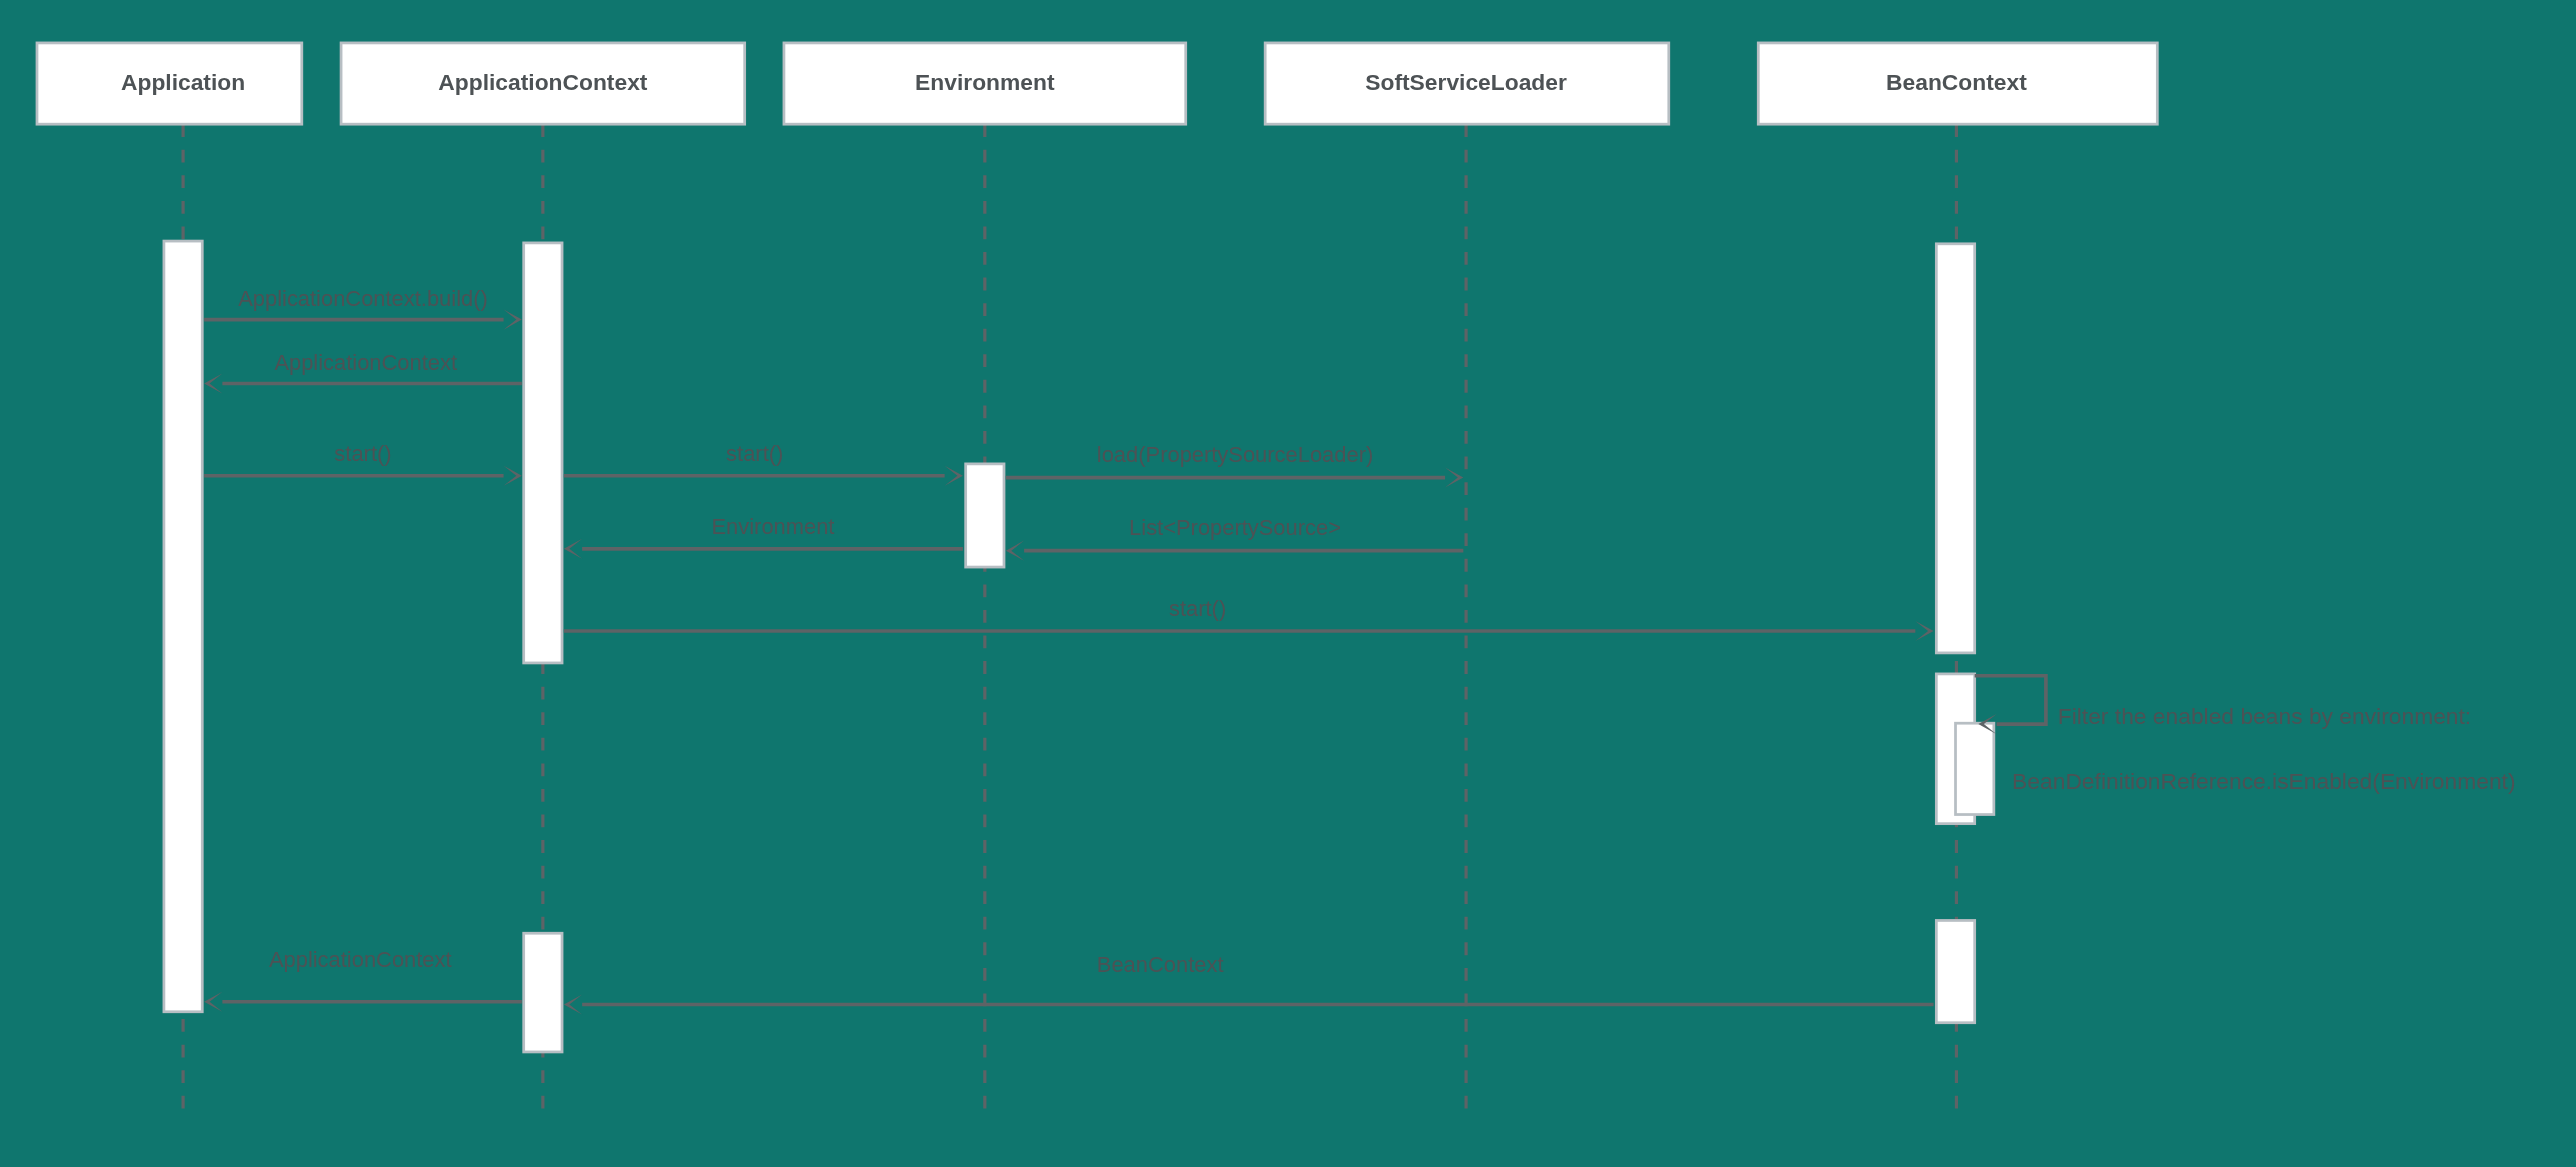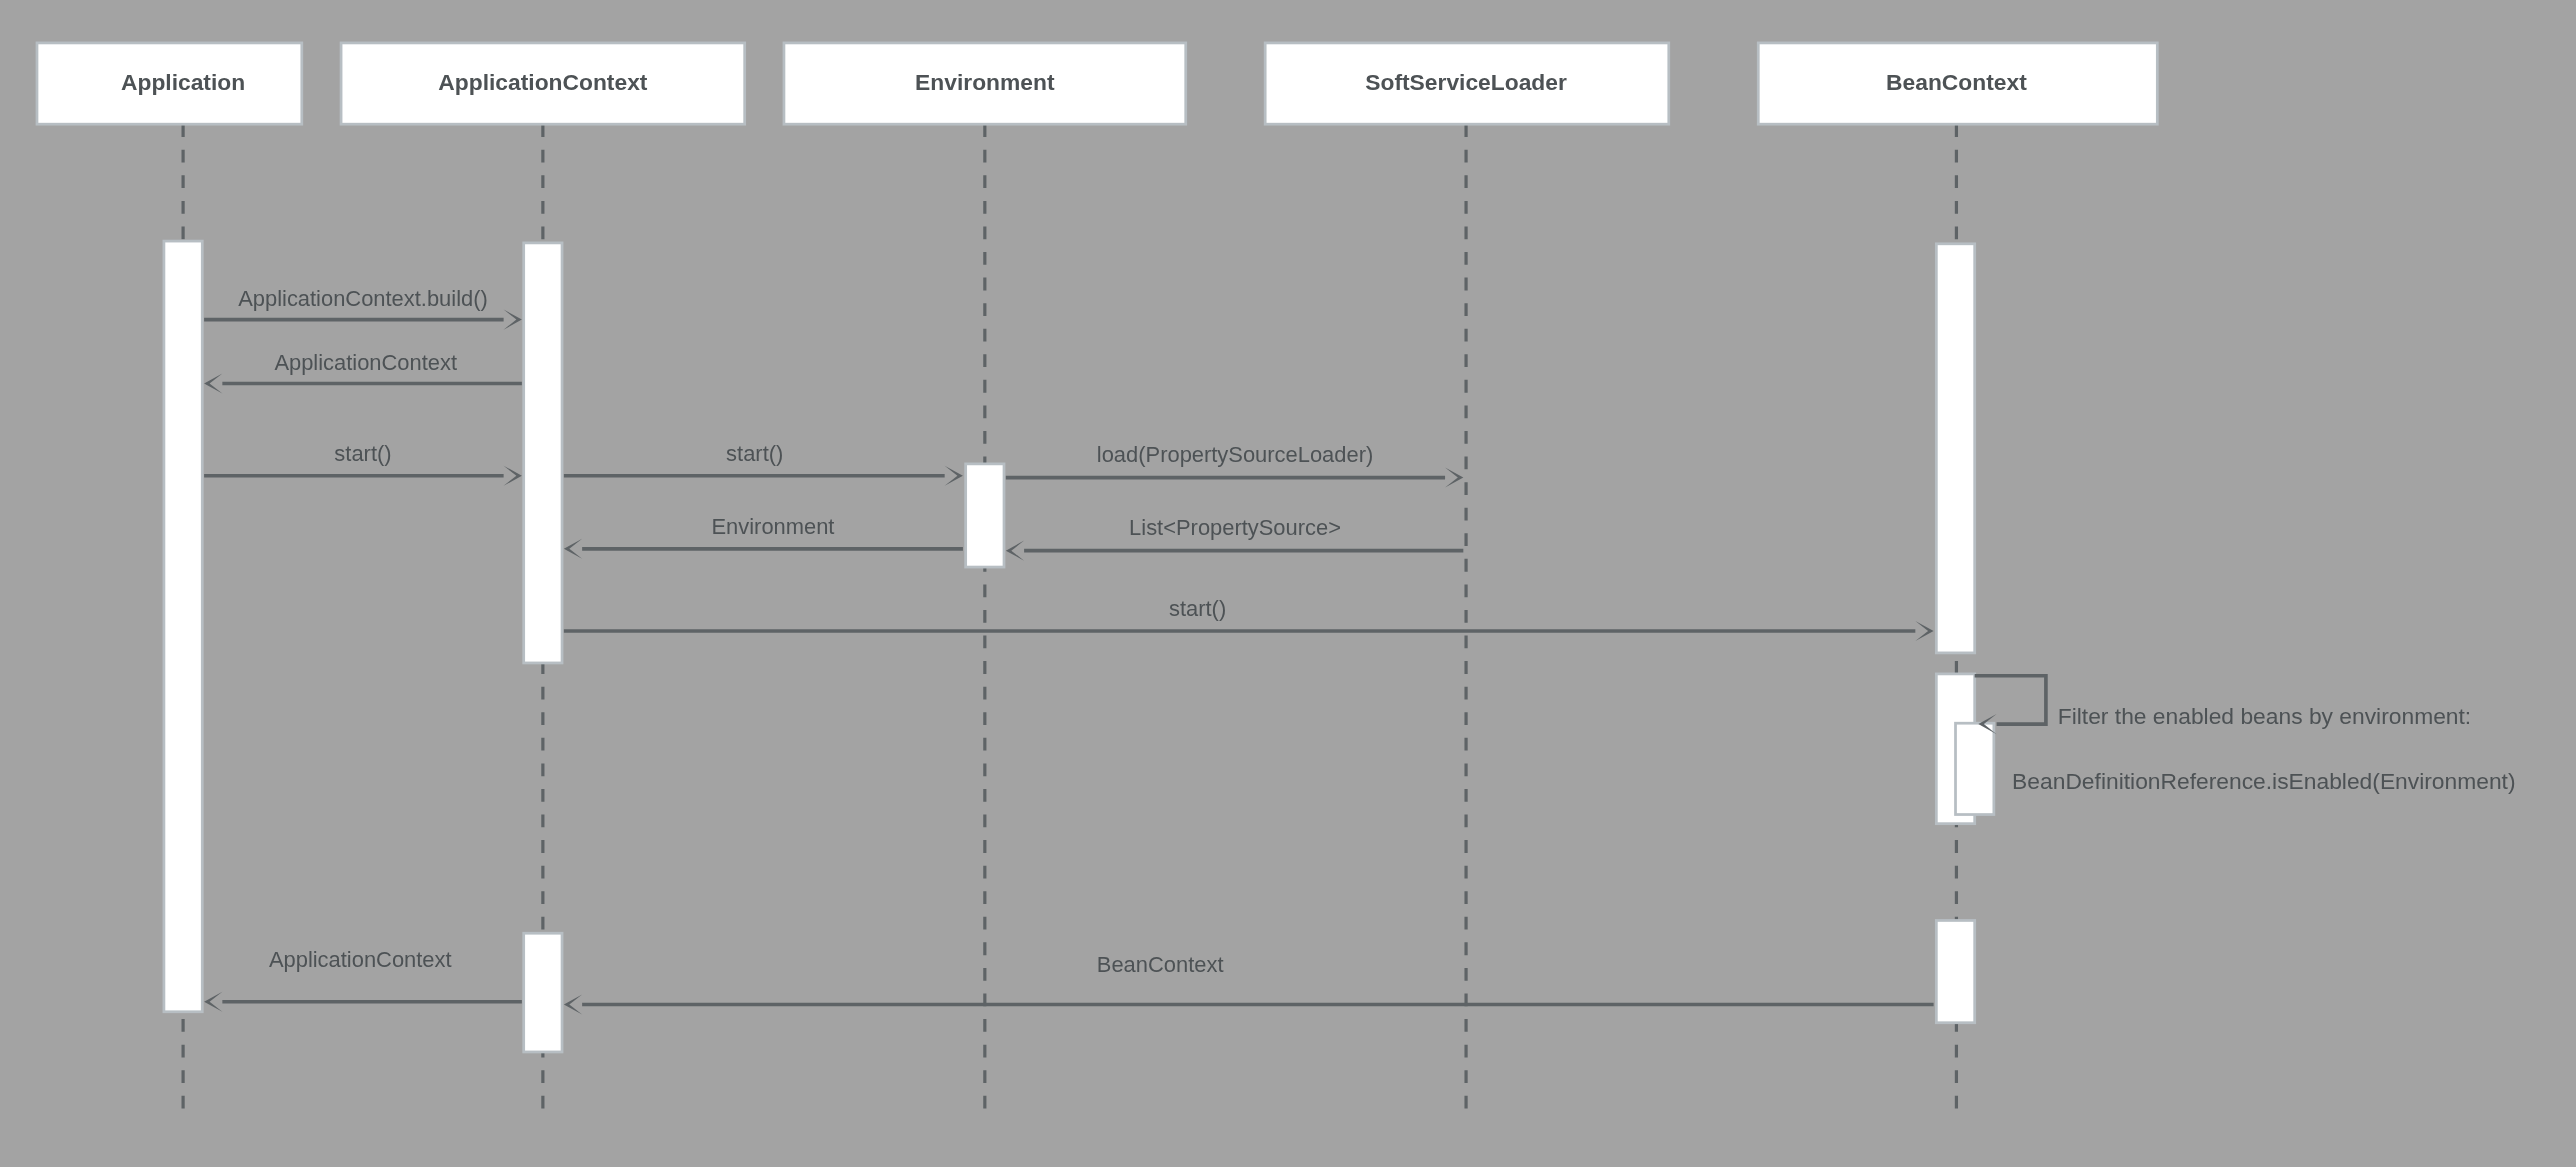--- a/index.html
+++ b/index.html
@@ -8,21 +8,21 @@
     padding: 0;
     background: #ffffff;
   }
   body {
     font-family: "Liberation Sans", sans-serif;
   }
   #diagram-root {
     position: relative;
     width: 2576px;
     height: 1167px;
-    background: #a3a3a3;
+    background: #0f766e;
     overflow: hidden;
   }
   #diagram-svg {
     position: absolute;
     left: 0;
     top: 0;
     width: 2576px;
     height: 1167px;
     display: block;
   }

